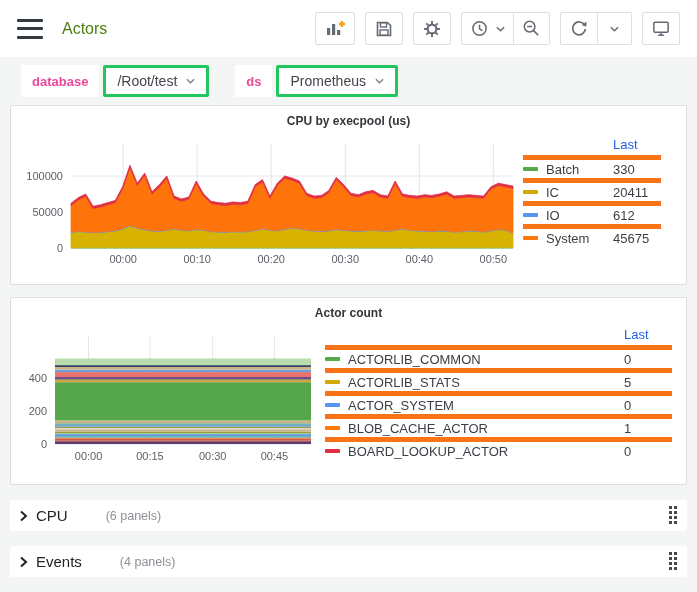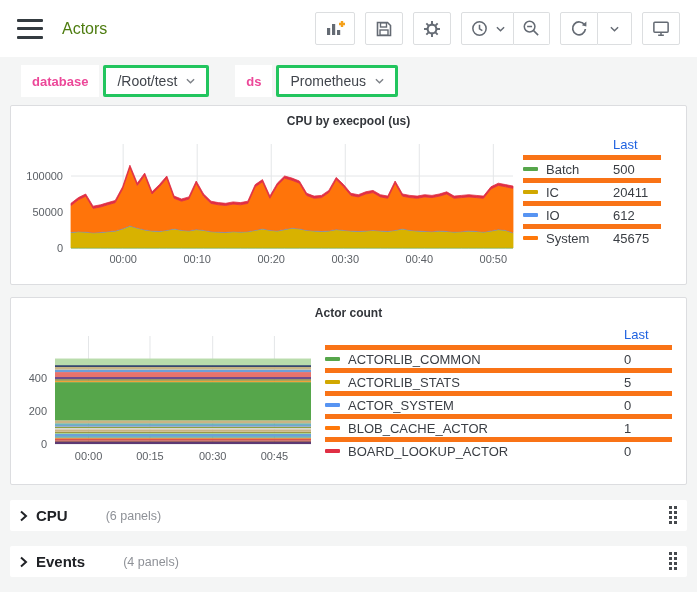--- a/index.html
+++ b/index.html
@@ -43,21 +43,21 @@
   .legend-header .sp { flex:1; }
   .legend-header .last { width:48px; color:#1f62e0; font-weight:normal; cursor:pointer; }
   .legend-row { display:flex; align-items:center; height:23px; border-top:5px solid #f97316; }
   .legend-row .swatch { width:15px; height:4px; border-radius:1px; margin-right:8px; flex:none; cursor:pointer; }
   .legend-row .lbl { flex:1; cursor:pointer; white-space:nowrap; overflow:hidden; }
   .legend-row .val { width:48px; flex:none; }
 
   
   .rowbar { height:31px; background:#fff; border-radius:2px; display:flex; align-items:center; padding:0 9px; margin:0 0 15px 0; cursor:pointer; }
   .rowbar .rchev { margin-right:8px; display:flex; }
-  .rowbar .rtitle { font-size:15px; font-weight:bold; color:#202226; }
+  .rowbar .rtitle { font-size:15px; font-weight:normal; color:#202226; }
   .rowbar .rcount { font-size:12.5px; color:#8e9197; margin-left:38px; }
   .rowbar .handle { margin-left:auto; display:grid; grid-template-columns:repeat(2, 4px); grid-auto-rows:4px; gap:1px; cursor:grab; }
   .rowbar .handle i { width:3px; height:3px; background:#46494e; display:block; }
   .rows { padding:0 10px; margin-top:15px; }
 </style>
 </head>
 <body>
 
 <div class="topbar">
   <button class="burger">
@@ -194,21 +194,21 @@
         </svg>
       <div class="legend legend-1">
         <div class="legend-header">
           <span class="sp"></span>
           <span class="last">Last</span>
         </div>
         <div>
             <div class="legend-row">
               <span class="swatch" style="background:#56A64B"></span>
               <span class="lbl">Batch</span>
-              <span class="val">500</span>
+              <span class="val">330</span>
             </div>
             <div class="legend-row">
               <span class="swatch" style="background:#D1A800"></span>
               <span class="lbl">IC</span>
               <span class="val">20411</span>
             </div>
             <div class="legend-row">
               <span class="swatch" style="background:#5794F2"></span>
               <span class="lbl">IO</span>
               <span class="val">612</span>

